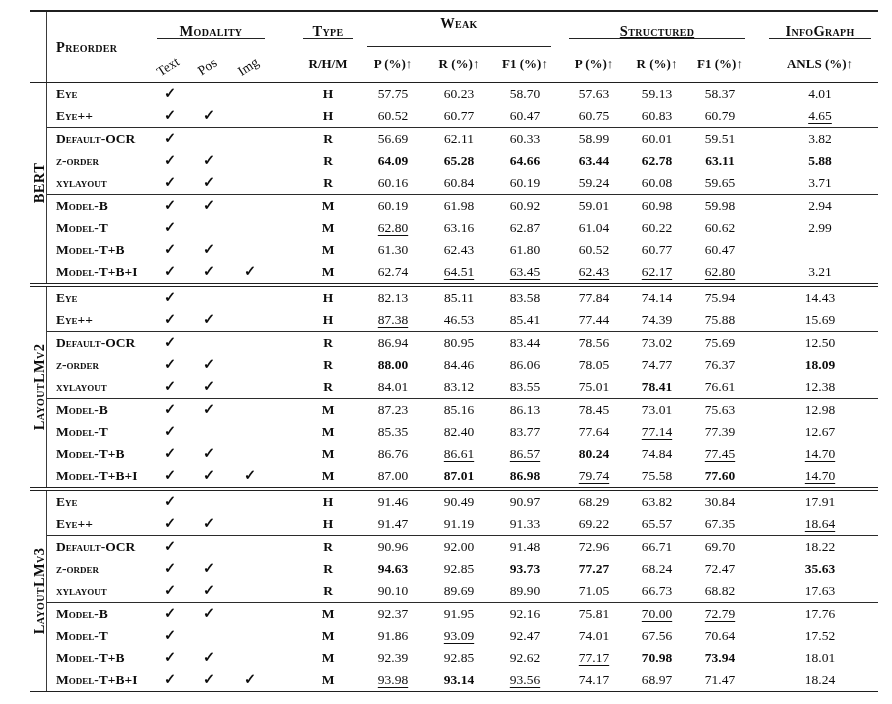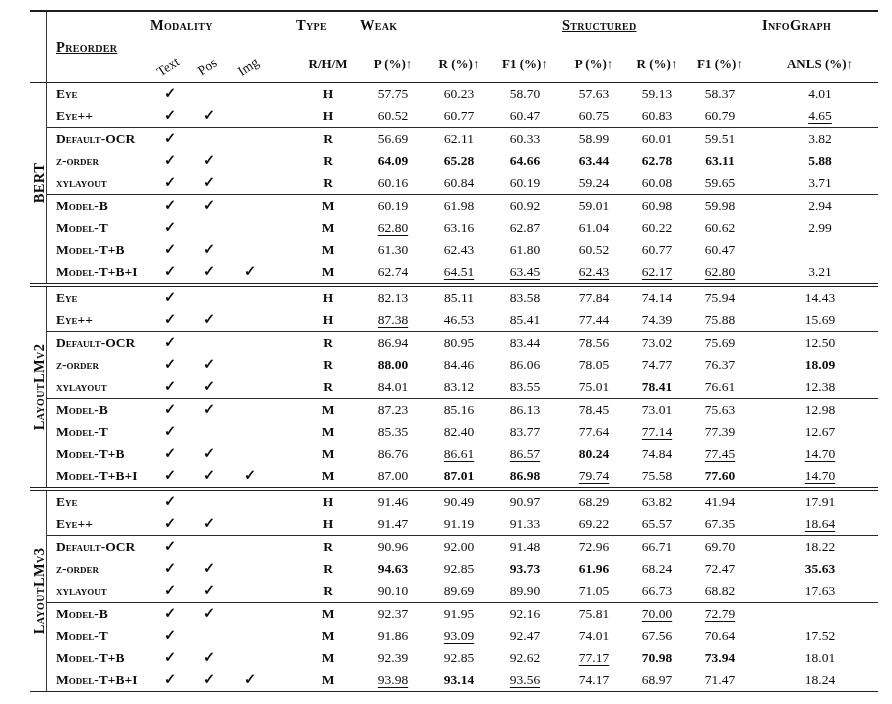--- a/index.html
+++ b/index.html
@@ -31,26 +31,26 @@
   .w122{flex:0 0 122px;width:122px;text-align:center;}
   .w198{flex:0 0 198px;width:198px;text-align:center;gap:15px;}
   .w190{flex:0 0 190px;width:190px;text-align:center;text-decoration:underline;}
   .sp24{flex:0 0 24px;width:24px;}
   .sp4{flex:0 0 4px;width:4px;}
   .sp10{flex:0 0 10px;width:10px;}
 
   
   .hdr{height:70px;}
   .hdr-content{display:flex;width:831px;}
-  .hdr .c-pre{display:flex;align-items:center;text-decoration:underline;}
+  .hdr .c-pre{display:flex;align-items:center;}
   .sc-bold{font-weight:700;font-variant:small-caps;font-size:14.5px;letter-spacing:.3px;line-height:1;}
   .hdr-right{display:flex;flex-direction:column;flex:1;}
   .hrow1{display:flex;height:33px;}
   .hrow2{display:flex;height:37px;align-items:center;position:relative;}
-  .gh{display:flex;justify-content:space-between;padding-top:6px;box-sizing:border-box;}
+  .gh{display:flex;flex-direction:column;justify-content:center;padding-top:6px;box-sizing:border-box;}
   .gh .cmid{height:0;border-bottom:1.3px solid #232323;margin:0 7px;}
   .metric{font-weight:700;font-size:13px;line-height:1;}
   .c-rot{position:relative;height:100%;}
   .c-rot span{position:absolute;bottom:9px;left:50%;transform:translateX(-58%) rotate(-33deg);font-size:13.5px;line-height:1;}
 
   
   .section{display:flex;}
   .sec-rows{display:flex;flex-direction:column;width:831px;}
   .row{display:flex;height:22px;align-items:center;font-size:13.5px;line-height:22px;}
   .row .c-pre{font-weight:700;font-variant:small-caps;font-size:13.5px;white-space:nowrap;}
@@ -462,21 +462,21 @@
             <div class="w38"></div>
             <div class="w44"></div>
             <div class="sp24"></div>
             <div class="w64"><span class="num b">H</span></div>
             <div class="w66"><span class="num">91.46</span></div>
             <div class="w66"><span class="num">90.49</span></div>
             <div class="w66"><span class="num">90.97</span></div>
             <div class="sp4"></div>
             <div class="w64"><span class="num">68.29</span></div>
             <div class="w62"><span class="num">63.82</span></div>
-            <div class="w64"><span class="num">41.94</span></div>
+            <div class="w64"><span class="num">30.84</span></div>
             <div class="sp10"></div>
             <div class="w116"><span class="num">17.91</span></div>
           </div>
           <div class="row">
             <div class="c-pre">Eye++</div>
             <div class="w40"><span class="check">✓</span></div>
             <div class="w38"><span class="check">✓</span></div>
             <div class="w44"></div>
             <div class="sp24"></div>
             <div class="w64"><span class="num b">H</span></div>
@@ -512,21 +512,21 @@
             <div class="c-pre">z-order</div>
             <div class="w40"><span class="check">✓</span></div>
             <div class="w38"><span class="check">✓</span></div>
             <div class="w44"></div>
             <div class="sp24"></div>
             <div class="w64"><span class="num b">R</span></div>
             <div class="w66"><span class="num b">94.63</span></div>
             <div class="w66"><span class="num">92.85</span></div>
             <div class="w66"><span class="num b">93.73</span></div>
             <div class="sp4"></div>
-            <div class="w64"><span class="num b">61.96</span></div>
+            <div class="w64"><span class="num b">77.27</span></div>
             <div class="w62"><span class="num">68.24</span></div>
             <div class="w64"><span class="num">72.47</span></div>
             <div class="sp10"></div>
             <div class="w116"><span class="num b">35.63</span></div>
           </div>
           <div class="row">
             <div class="c-pre">xylayout</div>
             <div class="w40"><span class="check">✓</span></div>
             <div class="w38"><span class="check">✓</span></div>
             <div class="w44"></div>
@@ -551,20 +551,21 @@
             <div class="sp24"></div>
             <div class="w64"><span class="num b">M</span></div>
             <div class="w66"><span class="num">92.37</span></div>
             <div class="w66"><span class="num">91.95</span></div>
             <div class="w66"><span class="num">92.16</span></div>
             <div class="sp4"></div>
             <div class="w64"><span class="num">75.81</span></div>
             <div class="w62"><span class="num u">70.00</span></div>
             <div class="w64"><span class="num u">72.79</span></div>
             <div class="sp10"></div>
+            <div class="w116"><span class="num">17.76</span></div>
           </div>
           <div class="row">
             <div class="c-pre">Model-T</div>
             <div class="w40"><span class="check">✓</span></div>
             <div class="w38"></div>
             <div class="w44"></div>
             <div class="sp24"></div>
             <div class="w64"><span class="num b">M</span></div>
             <div class="w66"><span class="num">91.86</span></div>
             <div class="w66"><span class="num u">93.09</span></div>

